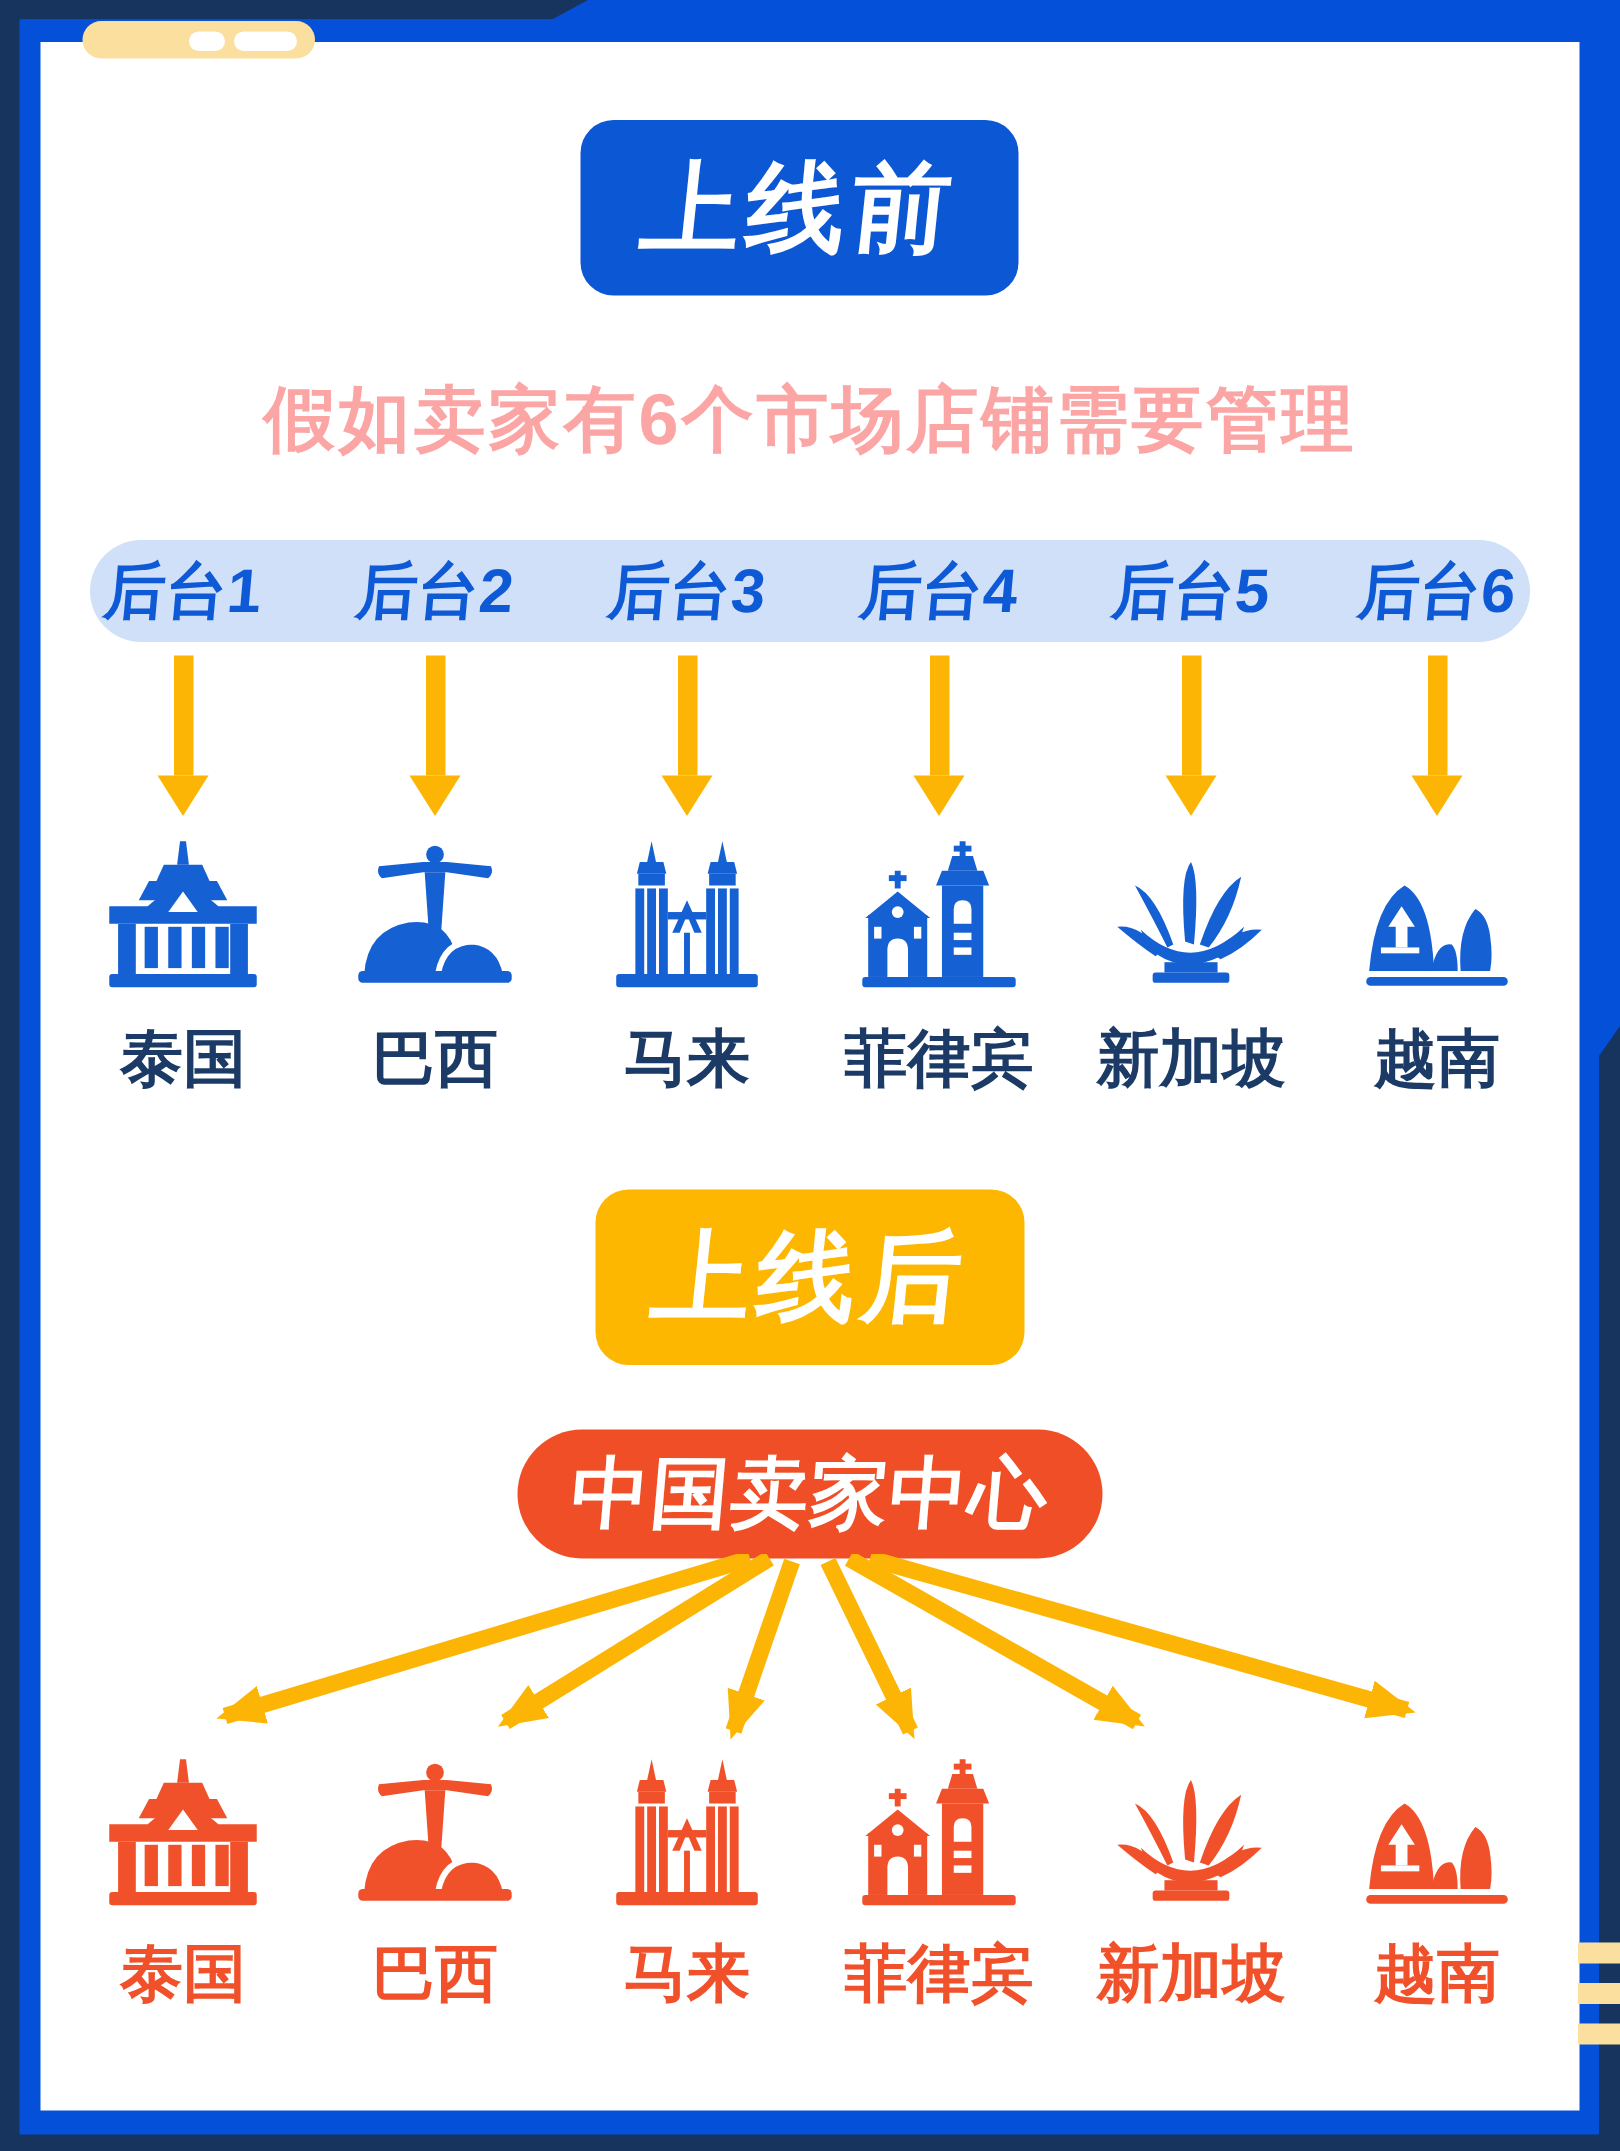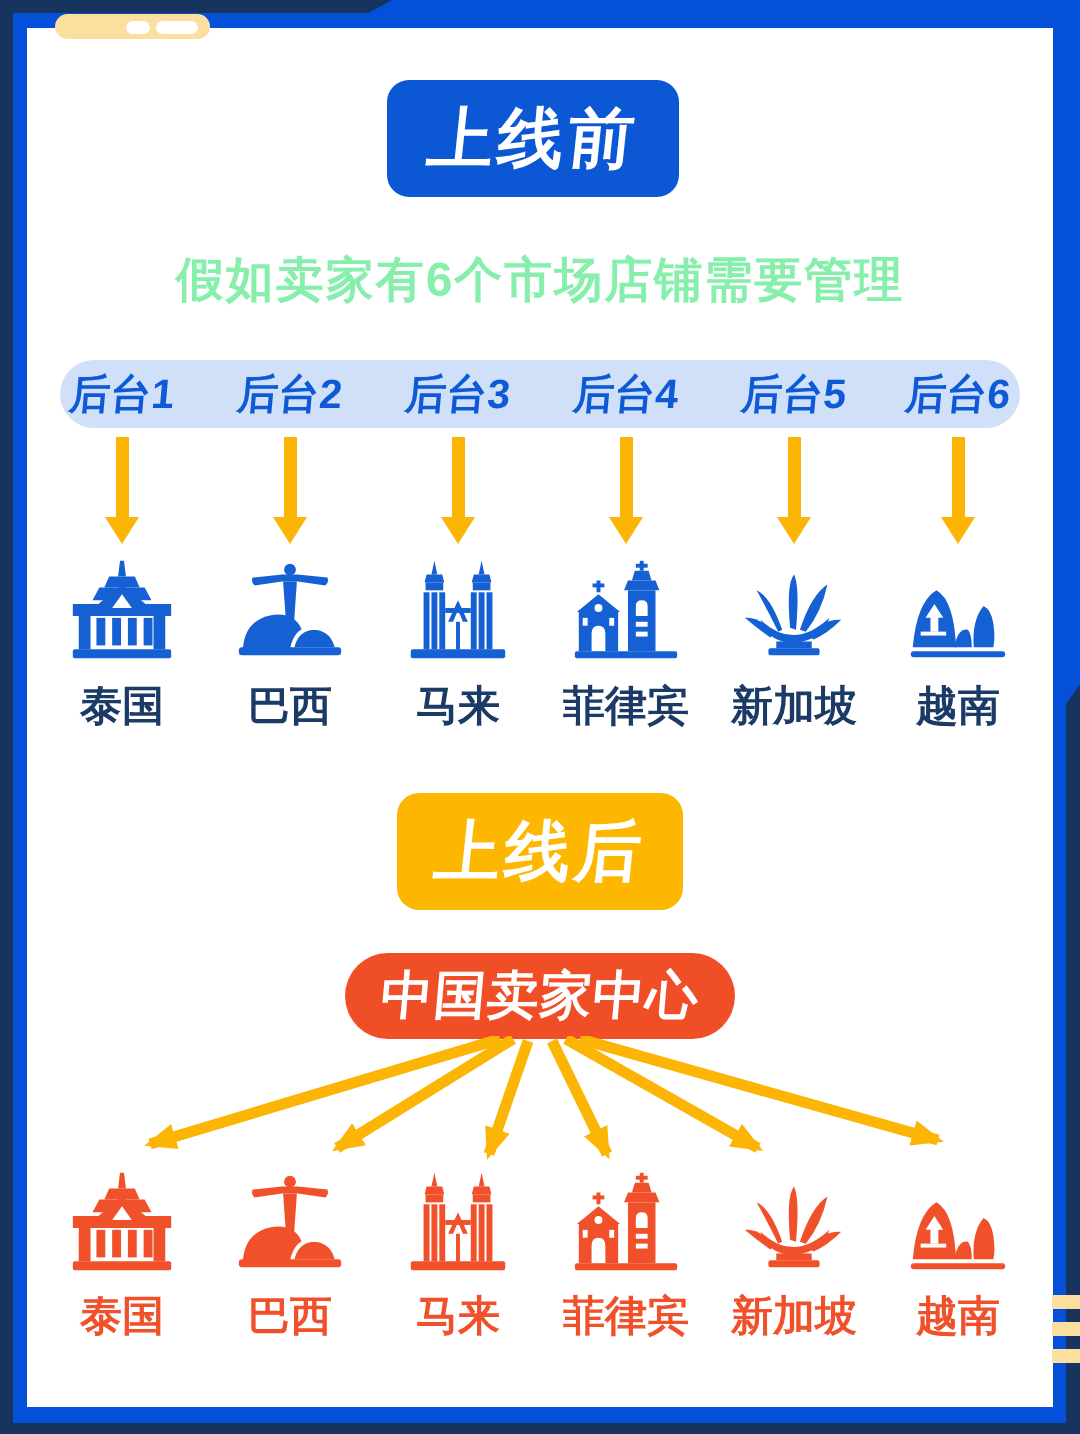--- a/index.html
+++ b/index.html
@@ -25,21 +25,21 @@
   .browser-dot.d2{left:101px;width:42px;}
   .side-stripe{position:absolute;right:0;width:28px;height:14px;background:#fbdf9e;}
   .s1{top:1295px}.s2{top:1322px}.s3{top:1349px}
   
   .badge{position:absolute;display:flex;align-items:center;justify-content:center;
     border-radius:22px;color:#ffffff;font-weight:bold;font-size:66px;}
   .badge span{transform:skewX(-6deg);letter-spacing:4px;}
   .badge-before{left:387px;top:80px;width:292px;height:117px;background:#0c57d3;}
   .badge-after{left:397px;top:793px;width:286px;height:117px;background:#fdb701;}
   .subtitle{position:absolute;left:0;top:248px;width:100%;text-align:center;
-    color:#86efac;font-size:48px;font-weight:600;letter-spacing:2px;}
+    color:#fca5a5;font-size:48px;font-weight:600;letter-spacing:2px;}
   .backend-pill{position:absolute;left:60px;top:360px;width:960px;height:68px;
     background:#cfe0f8;border-radius:34px;}
   .backend-label{position:absolute;top:360px;height:68px;width:160px;
     display:flex;align-items:center;justify-content:center;
     color:#0e5ad6;font-size:41px;font-weight:bold;transform:skewX(-5deg);}
   .hub-pill{position:absolute;left:345px;top:953px;width:390px;height:86px;
     background:#f04e26;border-radius:43px;display:flex;align-items:center;justify-content:center;
     color:#ffffff;font-size:52px;font-weight:bold;}
   .hub-pill span{transform:skewX(-5deg);letter-spacing:1px;}
   

